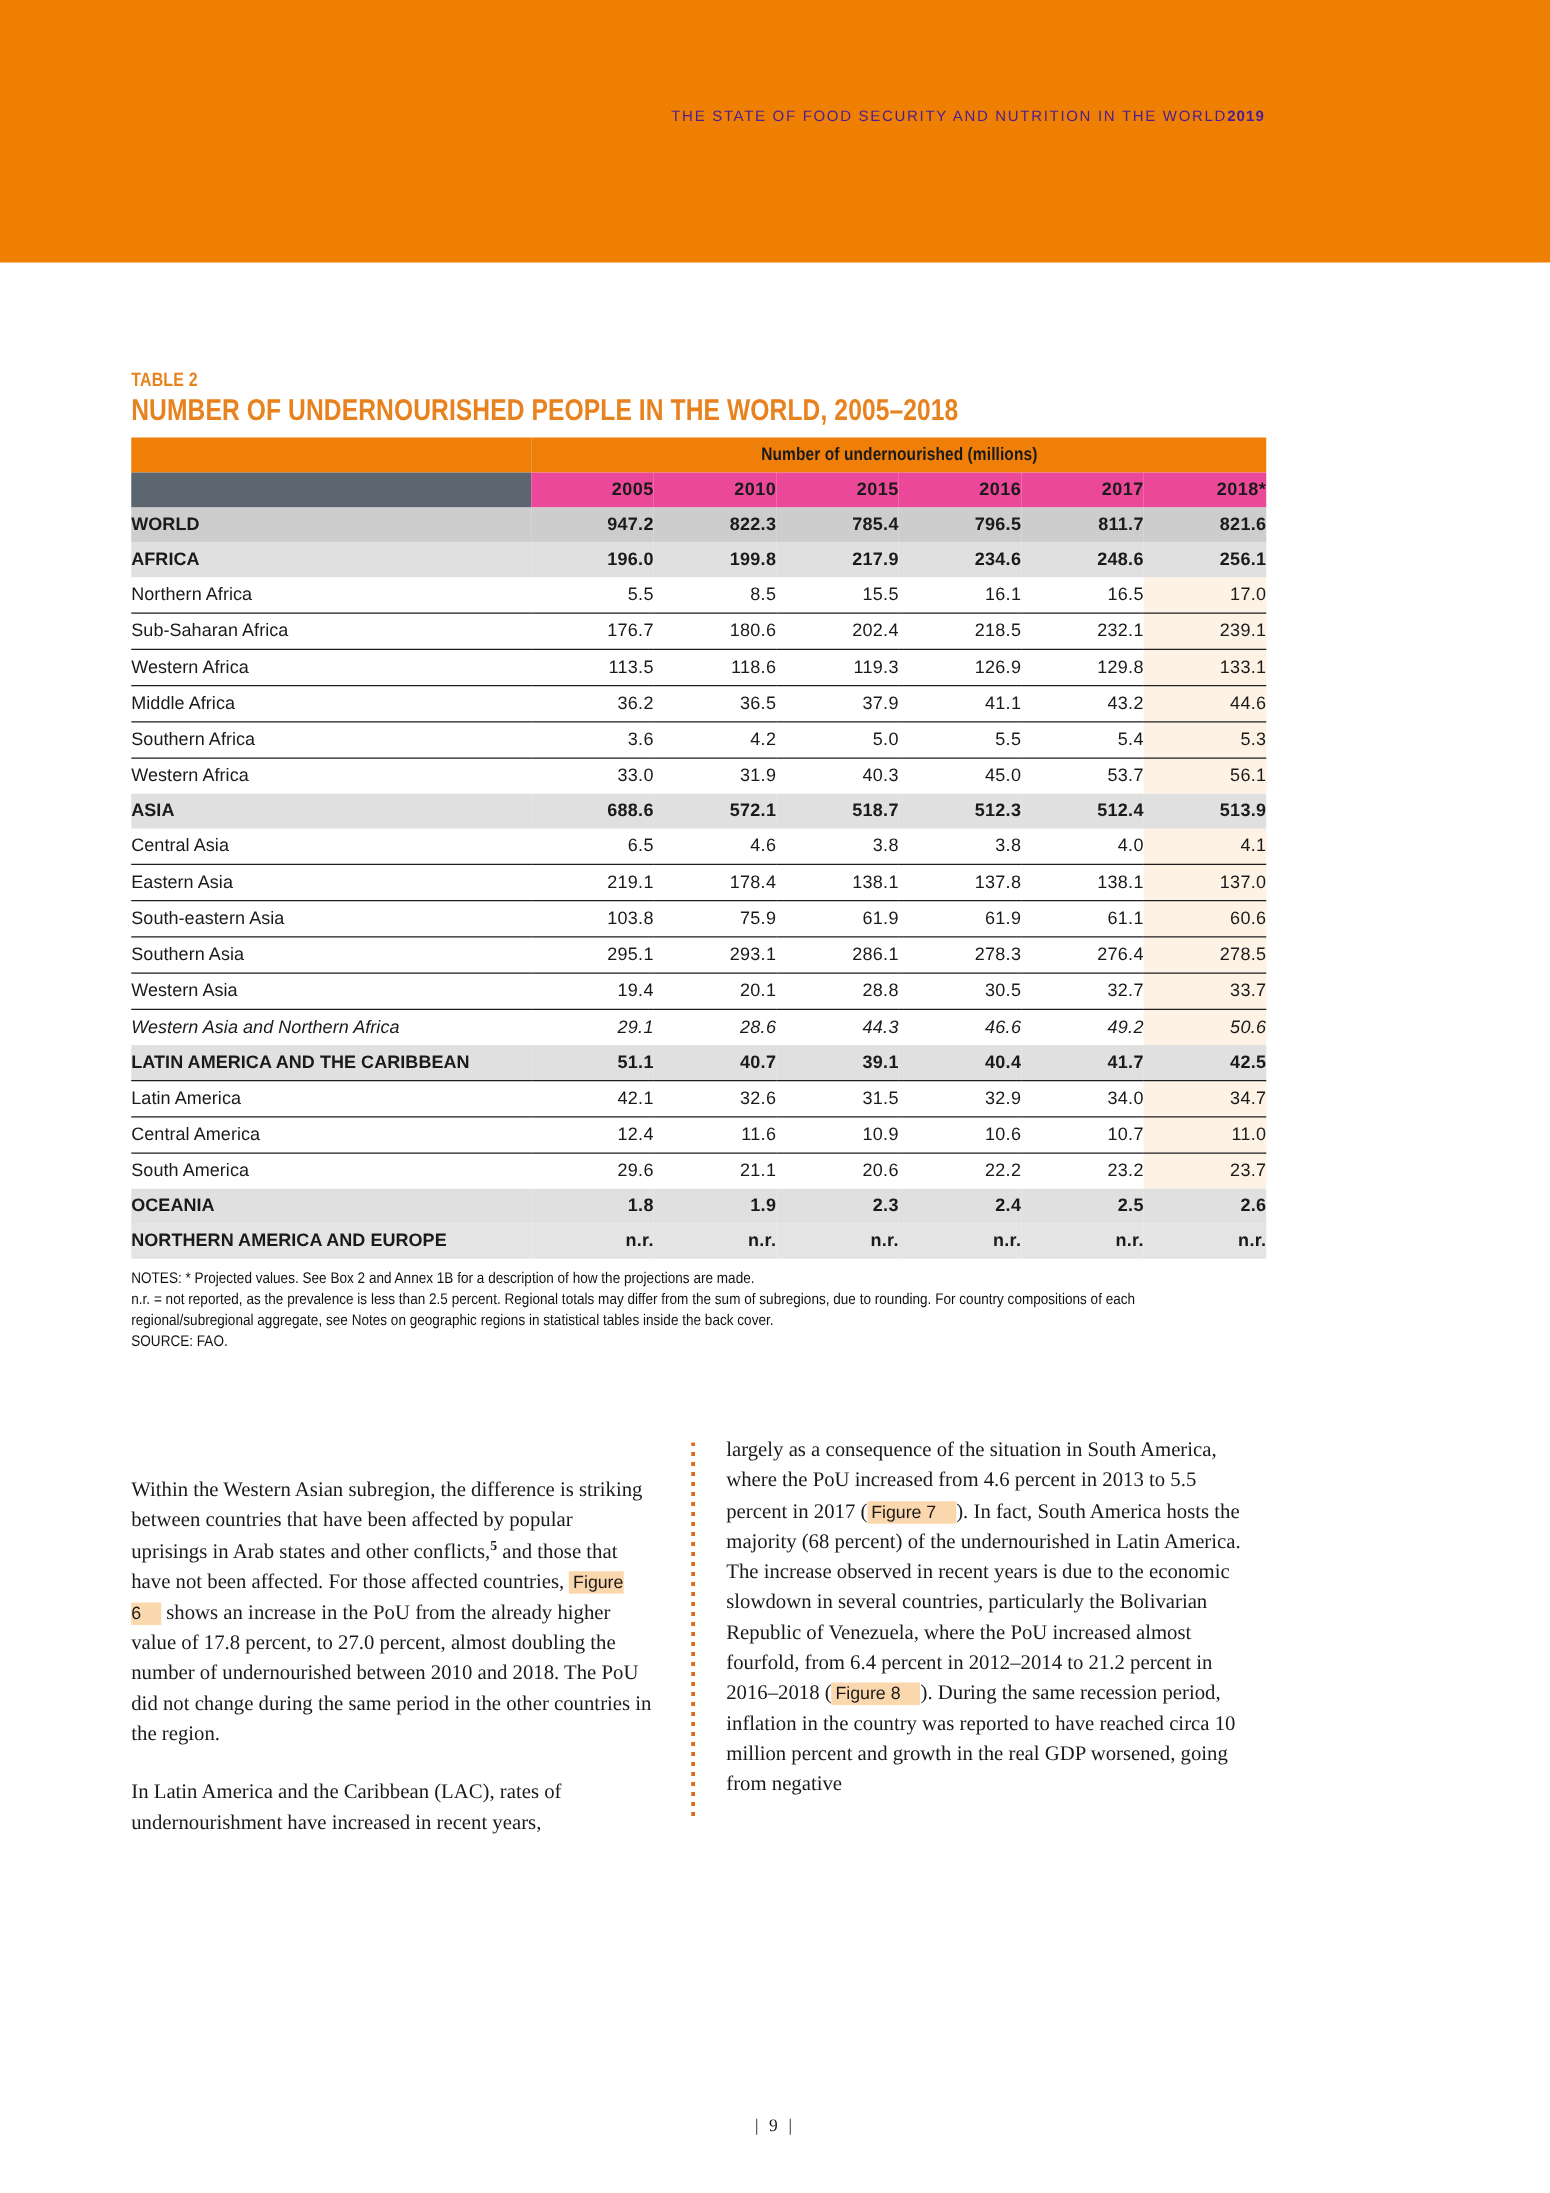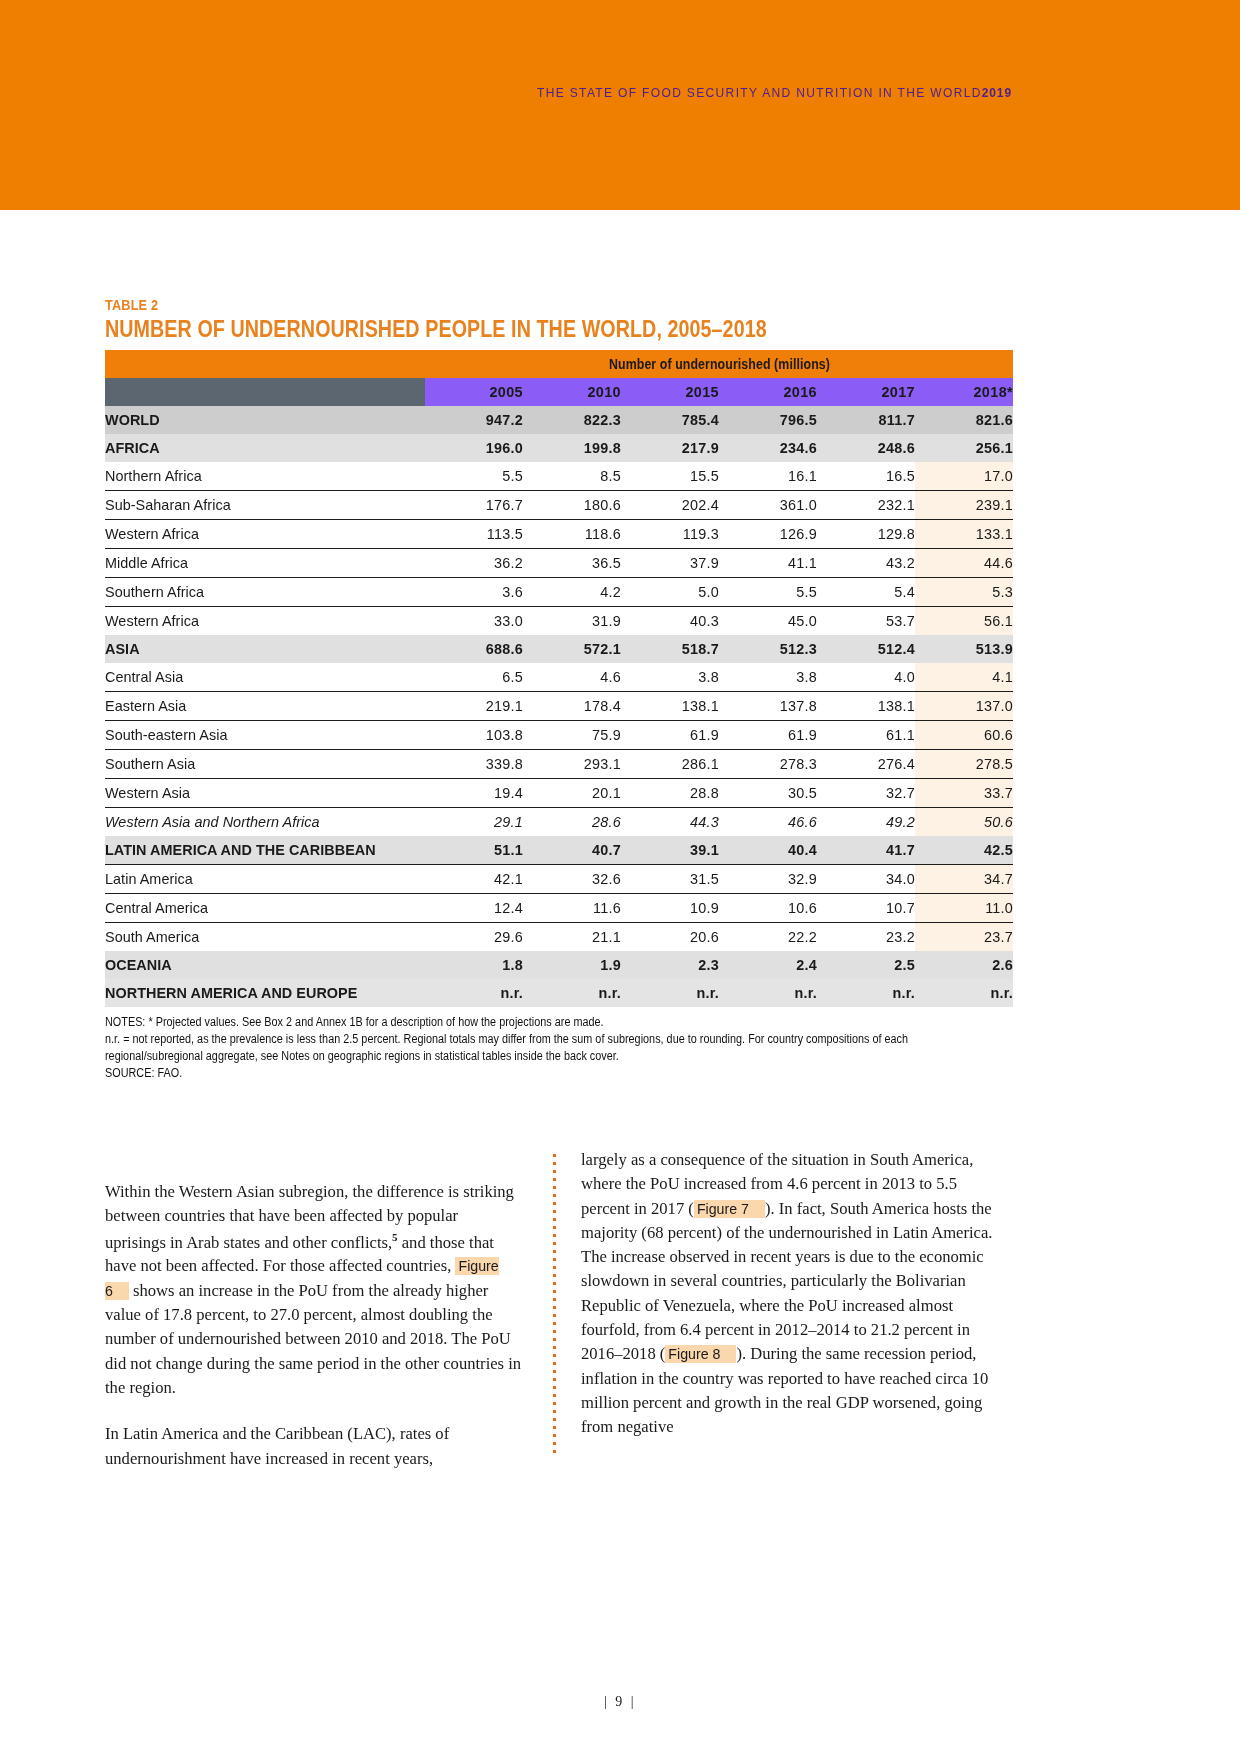--- a/index.html
+++ b/index.html
@@ -89,21 +89,21 @@
     font-family: "Liberation Sans Narrow", "Liberation Sans", sans-serif;
     letter-spacing: 0.1px;
   }
   .hdr-orange td span {
     display: inline-block;
     transform: scaleX(0.86);
   }
 
   
   .hdr-grey td {
-    background: #8b5cf6;
+    background: #ec4899;
     color: #ffffff;
     font-weight: bold;
     font-size: 15px;
     padding: 8px 14px 9px 0;
     text-align: right;
     font-family: "Liberation Sans Narrow", "Liberation Sans", sans-serif;
     letter-spacing: 0.4px;
   }
   .hdr-grey td.lbl { background: #5b6670; }
 
@@ -268,21 +268,21 @@
           <td class="val">15.5</td>
           <td class="val">16.1</td>
           <td class="val">16.5</td>
           <td class="val proj">17.0</td>
         </tr>
         <tr class="plain">
           <td class="lbl ind1">Sub-Saharan Africa</td>
           <td class="val">176.7</td>
           <td class="val">180.6</td>
           <td class="val">202.4</td>
-          <td class="val">361.0</td>
+          <td class="val">218.5</td>
           <td class="val">232.1</td>
           <td class="val proj">239.1</td>
         </tr>
         <tr class="plain">
           <td class="lbl ind2">Western Africa</td>
           <td class="val">113.5</td>
           <td class="val">118.6</td>
           <td class="val">119.3</td>
           <td class="val">126.9</td>
           <td class="val">129.8</td>
@@ -346,21 +346,21 @@
           <td class="lbl ind1">South-eastern Asia</td>
           <td class="val">103.8</td>
           <td class="val">75.9</td>
           <td class="val">61.9</td>
           <td class="val">61.9</td>
           <td class="val">61.1</td>
           <td class="val proj">60.6</td>
         </tr>
         <tr class="plain">
           <td class="lbl ind1">Southern Asia</td>
-          <td class="val">339.8</td>
+          <td class="val">295.1</td>
           <td class="val">293.1</td>
           <td class="val">286.1</td>
           <td class="val">278.3</td>
           <td class="val">276.4</td>
           <td class="val proj">278.5</td>
         </tr>
         <tr class="plain">
           <td class="lbl ind1">Western Asia</td>
           <td class="val">19.4</td>
           <td class="val">20.1</td>

